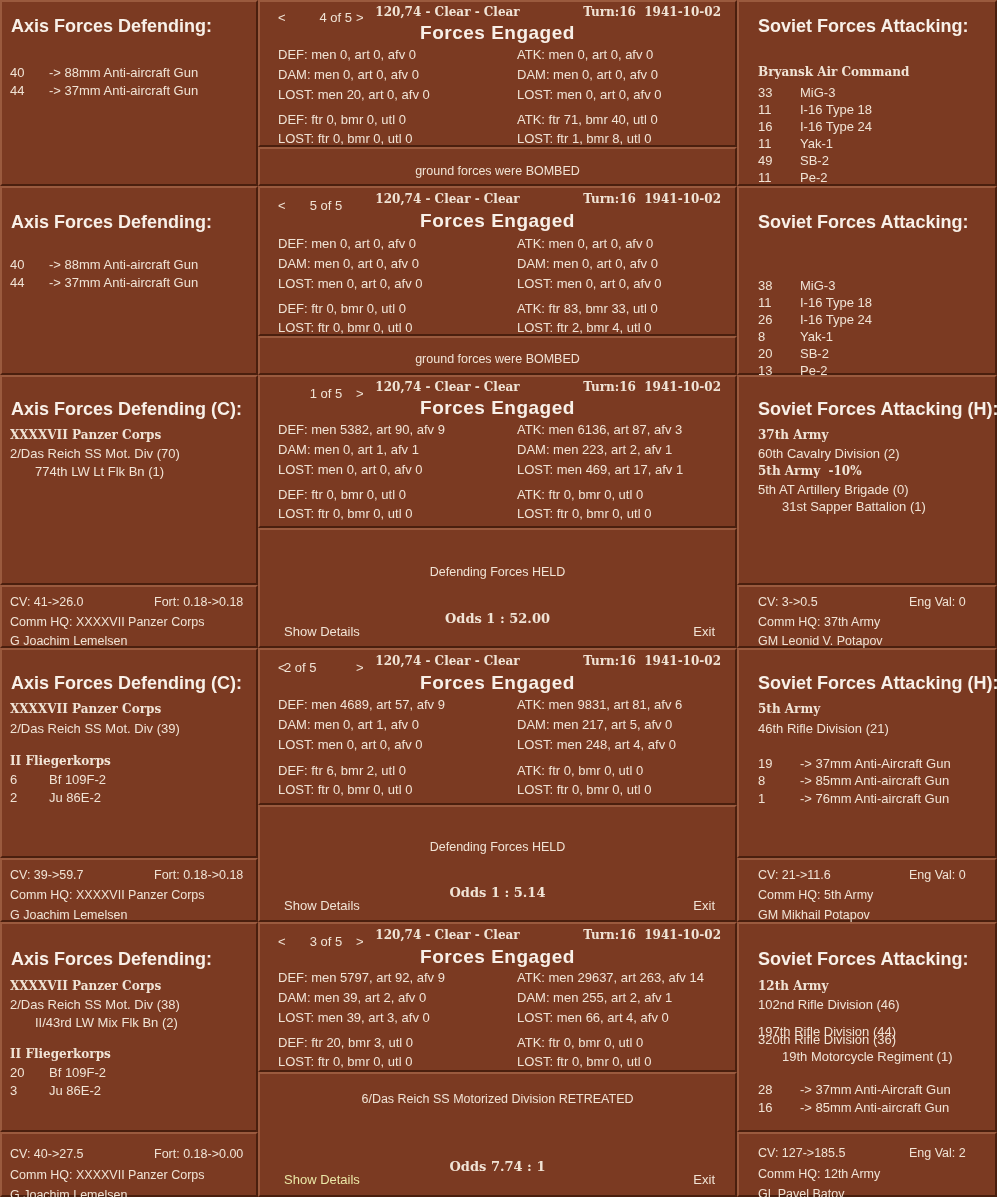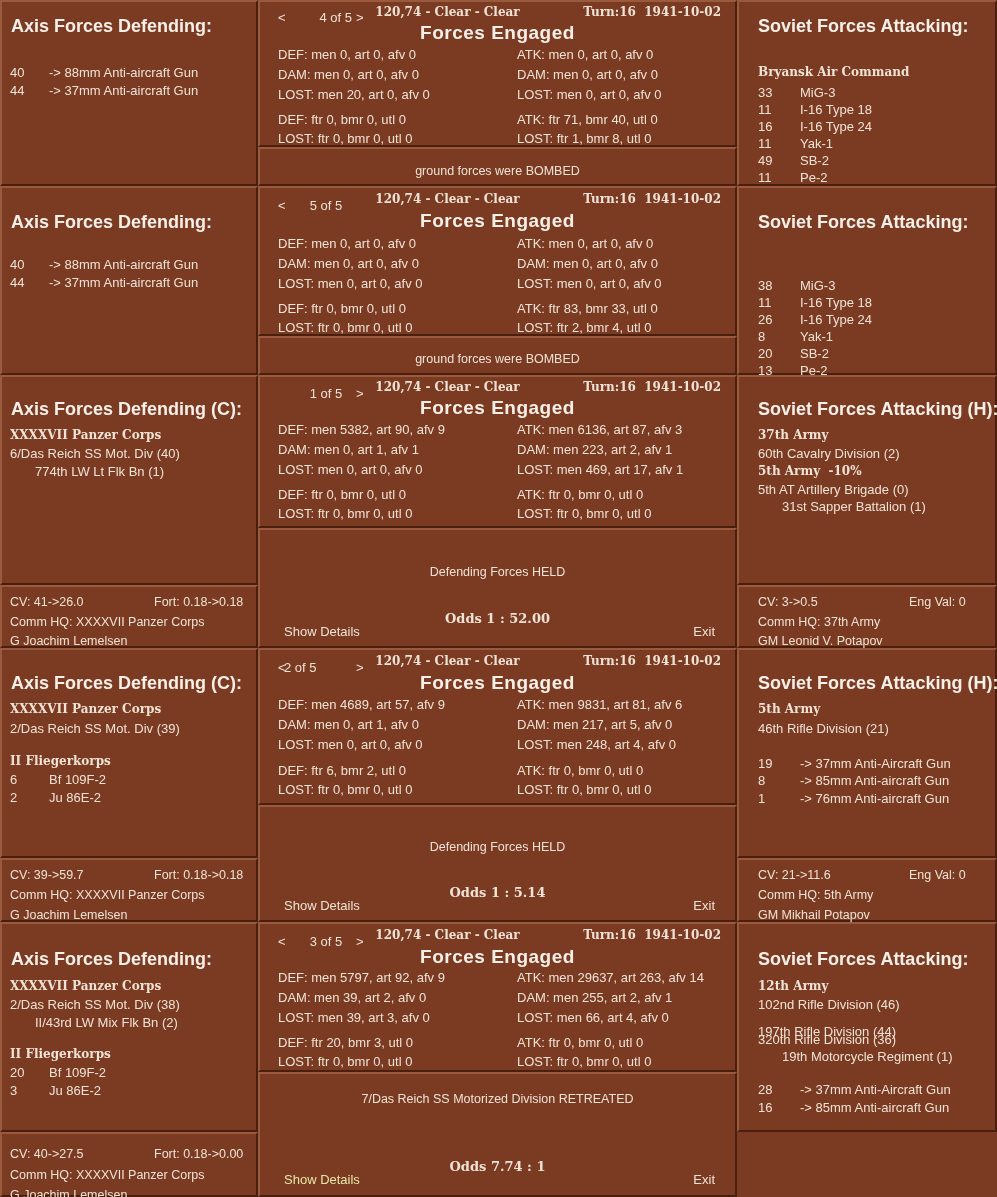--- a/index.html
+++ b/index.html
@@ -107,21 +107,21 @@
       <span class="t u ru" style="top:142px"><span class="n">8</span><span>Yak-1</span></span>
       <span class="t u ru" style="top:159px"><span class="n">20</span><span>SB-2</span></span>
       <span class="t u ru" style="top:176px"><span class="n">13</span><span>Pe-2</span></span>
     </div>
   </div>
 
   <div class="cell">
     <div class="box" style="top:0;height:210px">
       <span class="t h1" style="left:9px;top:22px">Axis Forces Defending (C):</span>
       <span class="t sb" style="left:8px;top:52px">XXXXVII Panzer Corps</span>
-      <span class="t" style="left:8px;top:70px">6/Das Reich SS Mot. Div (40)</span>
+      <span class="t" style="left:8px;top:70px">2/Das Reich SS Mot. Div (70)</span>
       <span class="t" style="left:33px;top:88px">774th LW Lt Flk Bn (1)</span>
     </div>
     <div class="box" style="top:210px;height:63px">
       <span class="t cv" style="left:8px;top:8px">CV: 41-&gt;26.0</span>
       <span class="t cv" style="left:152px;top:8px">Fort: 0.18-&gt;0.18</span>
       <span class="t cv" style="left:8px;top:28px">Comm HQ: XXXXVII Panzer Corps</span>
       <span class="t cv" style="left:8px;top:47px">G Joachim Lemelsen</span>
     </div>
   </div>
   <div class="cell">
@@ -255,32 +255,38 @@
       <span class="t" style="left:18px;top:87px">LOST: men 39, art 3, afv 0</span>
       <span class="t" style="left:18px;top:112px">DEF: ftr 20, bmr 3, utl 0</span>
       <span class="t" style="left:18px;top:131px">LOST: ftr 0, bmr 0, utl 0</span>
       <span class="t" style="left:257px;top:47px">ATK: men 29637, art 263, afv 14</span>
       <span class="t" style="left:257px;top:67px">DAM: men 255, art 2, afv 1</span>
       <span class="t" style="left:257px;top:87px">LOST: men 66, art 4, afv 0</span>
       <span class="t" style="left:257px;top:112px">ATK: ftr 0, bmr 0, utl 0</span>
       <span class="t" style="left:257px;top:131px">LOST: ftr 0, bmr 0, utl 0</span>
     </div>
     <div class="box" style="top:150px;height:125px">
-      <span class="t msg" style="top:18px">7/Das Reich SS Motorized Division RETREATED</span>
+      <span class="t msg" style="top:18px">6/Das Reich SS Motorized Division RETREATED</span>
       <span class="t odds sb" style="top:86px">Odds 7.74 : 1</span>
       <span class="t btn hl" style="left:24px;top:99px">Show Details</span>
       <span class="t btn" style="right:20px;top:99px">Exit</span>
     </div>
   </div>
   <div class="cell">
     <div class="box" style="top:0;height:210px">
       <span class="t h1" style="left:19px;top:25px">Soviet Forces Attacking:</span>
       <span class="t sb" style="left:19px;top:56px">12th Army</span>
       <span class="t" style="left:19px;top:74px">102nd Rifle Division (46)</span>
       <span class="t" style="left:19px;top:101px">197th Rifle Division (44)</span>
       <span class="t" style="left:19px;top:109px">320th Rifle Division (36)</span>
       <span class="t" style="left:43px;top:126px">19th Motorcycle Regiment (1)</span>
       <span class="t u ru" style="top:159px"><span class="n">28</span><span>-&gt; 37mm Anti-Aircraft Gun</span></span>
       <span class="t u ru" style="top:177px"><span class="n">16</span><span>-&gt; 85mm Anti-aircraft Gun</span></span>
     </div>
+    <div class="box" style="top:210px;height:65px">
+      <span class="t cv" style="left:19px;top:12px">CV: 127-&gt;185.5</span>
+      <span class="t cv" style="left:170px;top:12px">Eng Val: 2</span>
+      <span class="t cv" style="left:19px;top:33px">Comm HQ: 12th Army</span>
+      <span class="t cv" style="left:19px;top:53px">GL Pavel Batov</span>
+    </div>
   </div>
 
 </div>
 
 </body></html>

